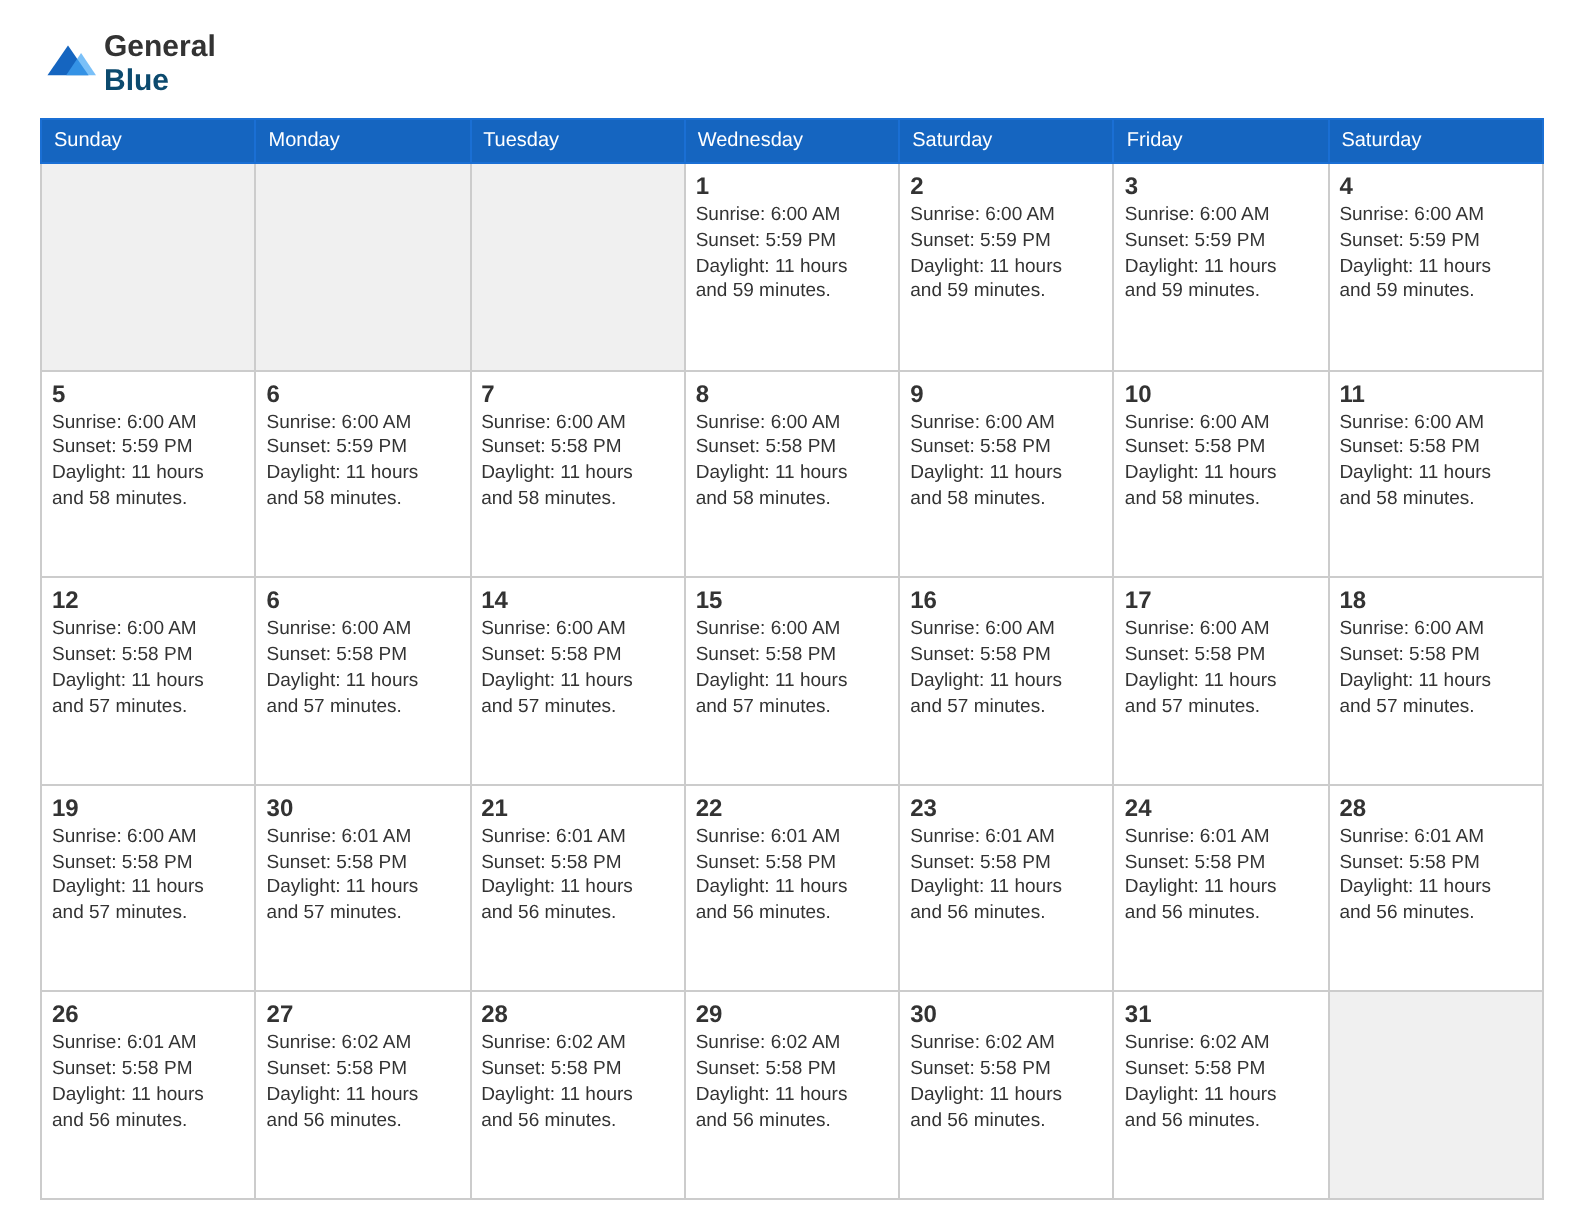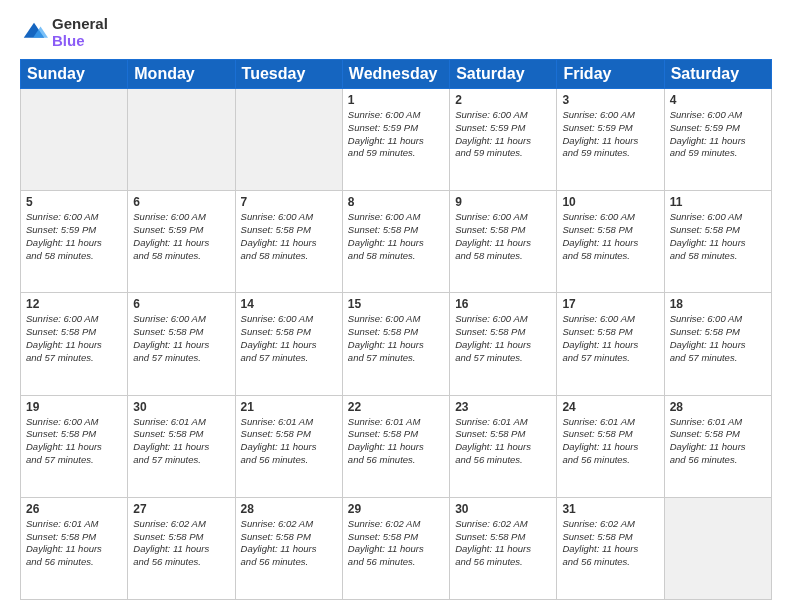--- a/index.html
+++ b/index.html
@@ -34,21 +34,21 @@
       line-height: 1.1;
     }
     .logo-general {
       font-size: 15px;
       font-weight: bold;
       color: #333;
     }
     .logo-blue {
       font-size: 15px;
       font-weight: bold;
-      color: #8b5cf6;
+      color: #0c4a6e;
     }
     .logo-icon {
       width: 28px;
       height: 28px;
     }
     .title-section {
       text-align: right;
     }
     .month-title {
       font-size: 36px;
@@ -63,22 +63,22 @@
     .calendar {
       flex: 1;
       border: 1px solid #ccc;
       border-collapse: collapse;
       width: 100%;
       table-layout: fixed;
     }
     .calendar th {
       background-color: #1565c0;
       color: white;
-      font-size: 16px;
-      font-weight: bold;
+      font-size: 10px;
+      font-weight: normal;
       padding: 5px 6px;
       border: 1px solid #1a6fd4;
       text-align: left;
     }
     .calendar td {
       border: 1px solid #ccc;
       vertical-align: top;
       padding: 4px 5px;
       font-size: 10px;
       color: #333;
@@ -92,21 +92,20 @@
       font-size: 12px;
       font-weight: bold;
       color: #333;
       display: block;
       margin-bottom: 2px;
     }
     .day-info {
       font-size: 9.5px;
       line-height: 1.35;
       color: #333;
-      font-style: italic;
     }
   </style>
 </head>
 <body>
 
 <div class="page">
   <div class="header">
     <div class="logo">
       <svg class="logo-icon" viewBox="0 0 30 30">
         <polygon points="15,4 26,20 4,20" fill="#1565c0"></polygon>

